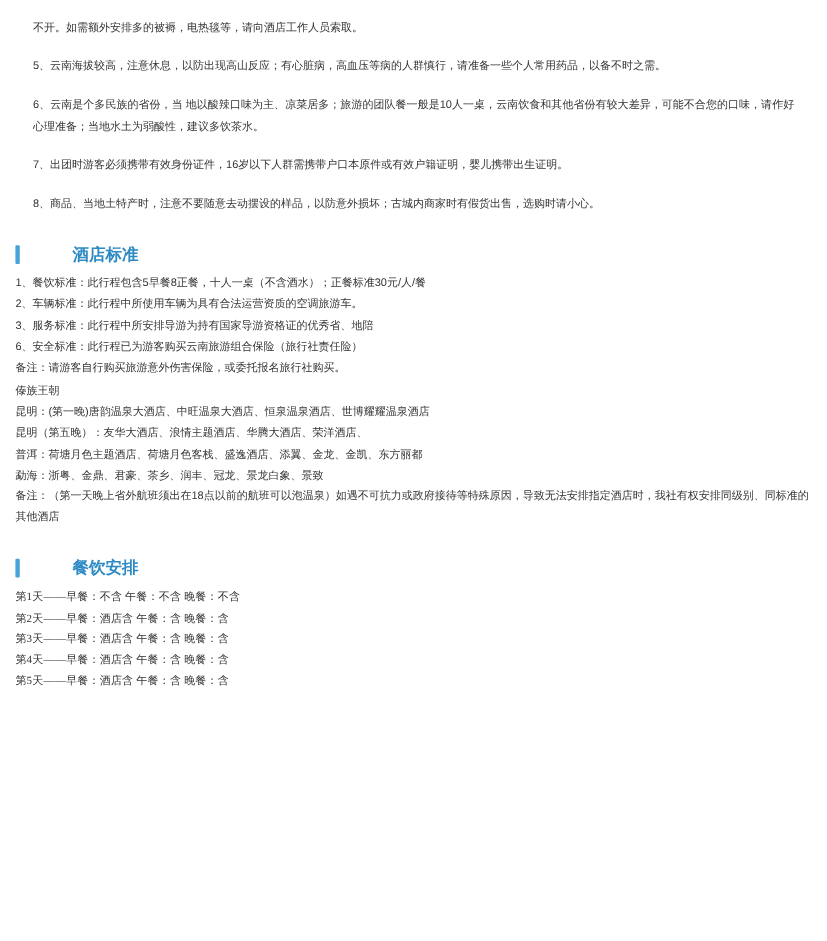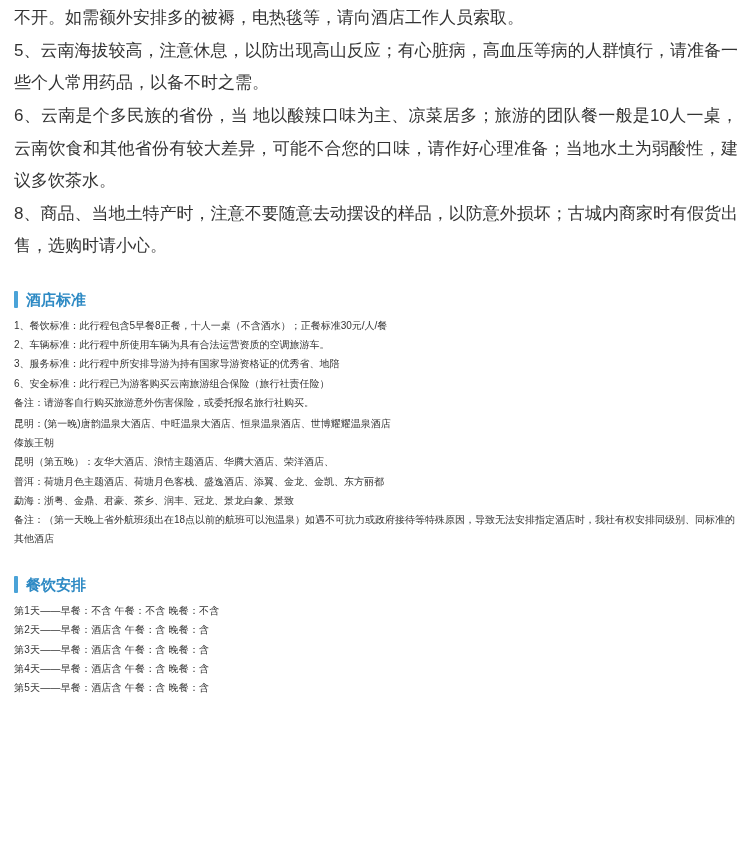--- a/index.html
+++ b/index.html
@@ -14,32 +14,33 @@
     font-size: 13.5px;
     color: #333333;
     line-height: 1.9;
   }
   .page {
     width: 752px;
     box-sizing: border-box;
     padding: 0 14px 10px 14px;
   }
   .para {
-    margin: 0;
+    margin: 16px;
     padding: 0;
     color: #333333;
-    font-size: 17px;
+    font-size: 10px;
     line-height: 1.92;
     text-align: justify;
   }
   .section {
     margin-top: 26px;
     margin-bottom: 6px;
     display: flex;
     align-items: center;
+    gap: 40px;
   }
   .section-bar {
     display: inline-block;
     width: 4px;
     height: 17px;
     background: #4aa3d8;
     margin-right: 8px;
     border-radius: 1px;
   }
   .section-title {
@@ -53,52 +54,54 @@
   }
   .line {
     margin: 0;
     padding: 0;
     line-height: 1.92;
     font-size: 10px;
     color: #333333;
   }
   .meal-line {
     letter-spacing: 0.2px;
+    font-family: Liberation Serif, serif;
   }
   .indent-note {
     text-indent: 0;
   }
 </style>
 </head>
 <body>
 
 <div class="page">
 
   <div class="block">
     <p class="para">不开。如需额外安排多的被褥，电热毯等，请向酒店工作人员索取。</p>
     <p class="para">5、云南海拔较高，注意休息，以防出现高山反应；有心脏病，高血压等病的人群慎行，请准备一些个人常用药品，以备不时之需。</p>
     <p class="para">6、云南是个多民族的省份，当  地以酸辣口味为主、凉菜居多；旅游的团队餐一般是10人一桌，云南饮食和其他省份有较大差异，可能不合您的口味，请作好心理准备；当地水土为弱酸性，建议多饮茶水。</p>
+    <p class="para">7、出团时游客必须携带有效身份证件，16岁以下人群需携带户口本原件或有效户籍证明，婴儿携带出生证明。</p>
     <p class="para">8、商品、当地土特产时，注意不要随意去动摆设的样品，以防意外损坏；古城内商家时有假货出售，选购时请小心。</p>
   </div>
 
   <div class="section">
     <span class="section-bar"></span>
     <span class="section-title">酒店标准</span>
   </div>
   <div class="block">
     <p class="line">1、餐饮标准：此行程包含5早餐8正餐，十人一桌（不含酒水）；正餐标准30元/人/餐</p>
     <p class="line">2、车辆标准：此行程中所使用车辆为具有合法运营资质的空调旅游车。</p>
     <p class="line">3、服务标准：此行程中所安排导游为持有国家导游资格证的优秀省、地陪</p>
     <p class="line">6、安全标准：此行程已为游客购买云南旅游组合保险（旅行社责任险）</p>
     <p class="line indent-note">备注：请游客自行购买旅游意外伤害保险，或委托报名旅行社购买。</p>
   </div>
 
   <div class="block">
+    <p class="line">傣族王朝</p>
     <p class="line">昆明：(第一晚)唐韵温泉大酒店、中旺温泉大酒店、恒泉温泉酒店、世博耀耀温泉酒店</p>
-    <p class="line">傣族王朝</p>
     <p class="line">昆明（第五晚）：友华大酒店、浪情主题酒店、华腾大酒店、荣洋酒店、</p>
     <p class="line">普洱：荷塘月色主题酒店、荷塘月色客栈、盛逸酒店、添翼、金龙、金凯、东方丽都</p>
     <p class="line">勐海：浙粤、金鼎、君豪、茶乡、润丰、冠龙、景龙白象、景致</p>
     <p class="line indent-note">备注：（第一天晚上省外航班须出在18点以前的航班可以泡温泉）如遇不可抗力或政府接待等特殊原因，导致无法安排指定酒店时，我社有权安排同级别、同标准的其他酒店</p>
   </div>
 
   <div class="section">
     <span class="section-bar"></span>
     <span class="section-title">餐饮安排</span>
   </div>

